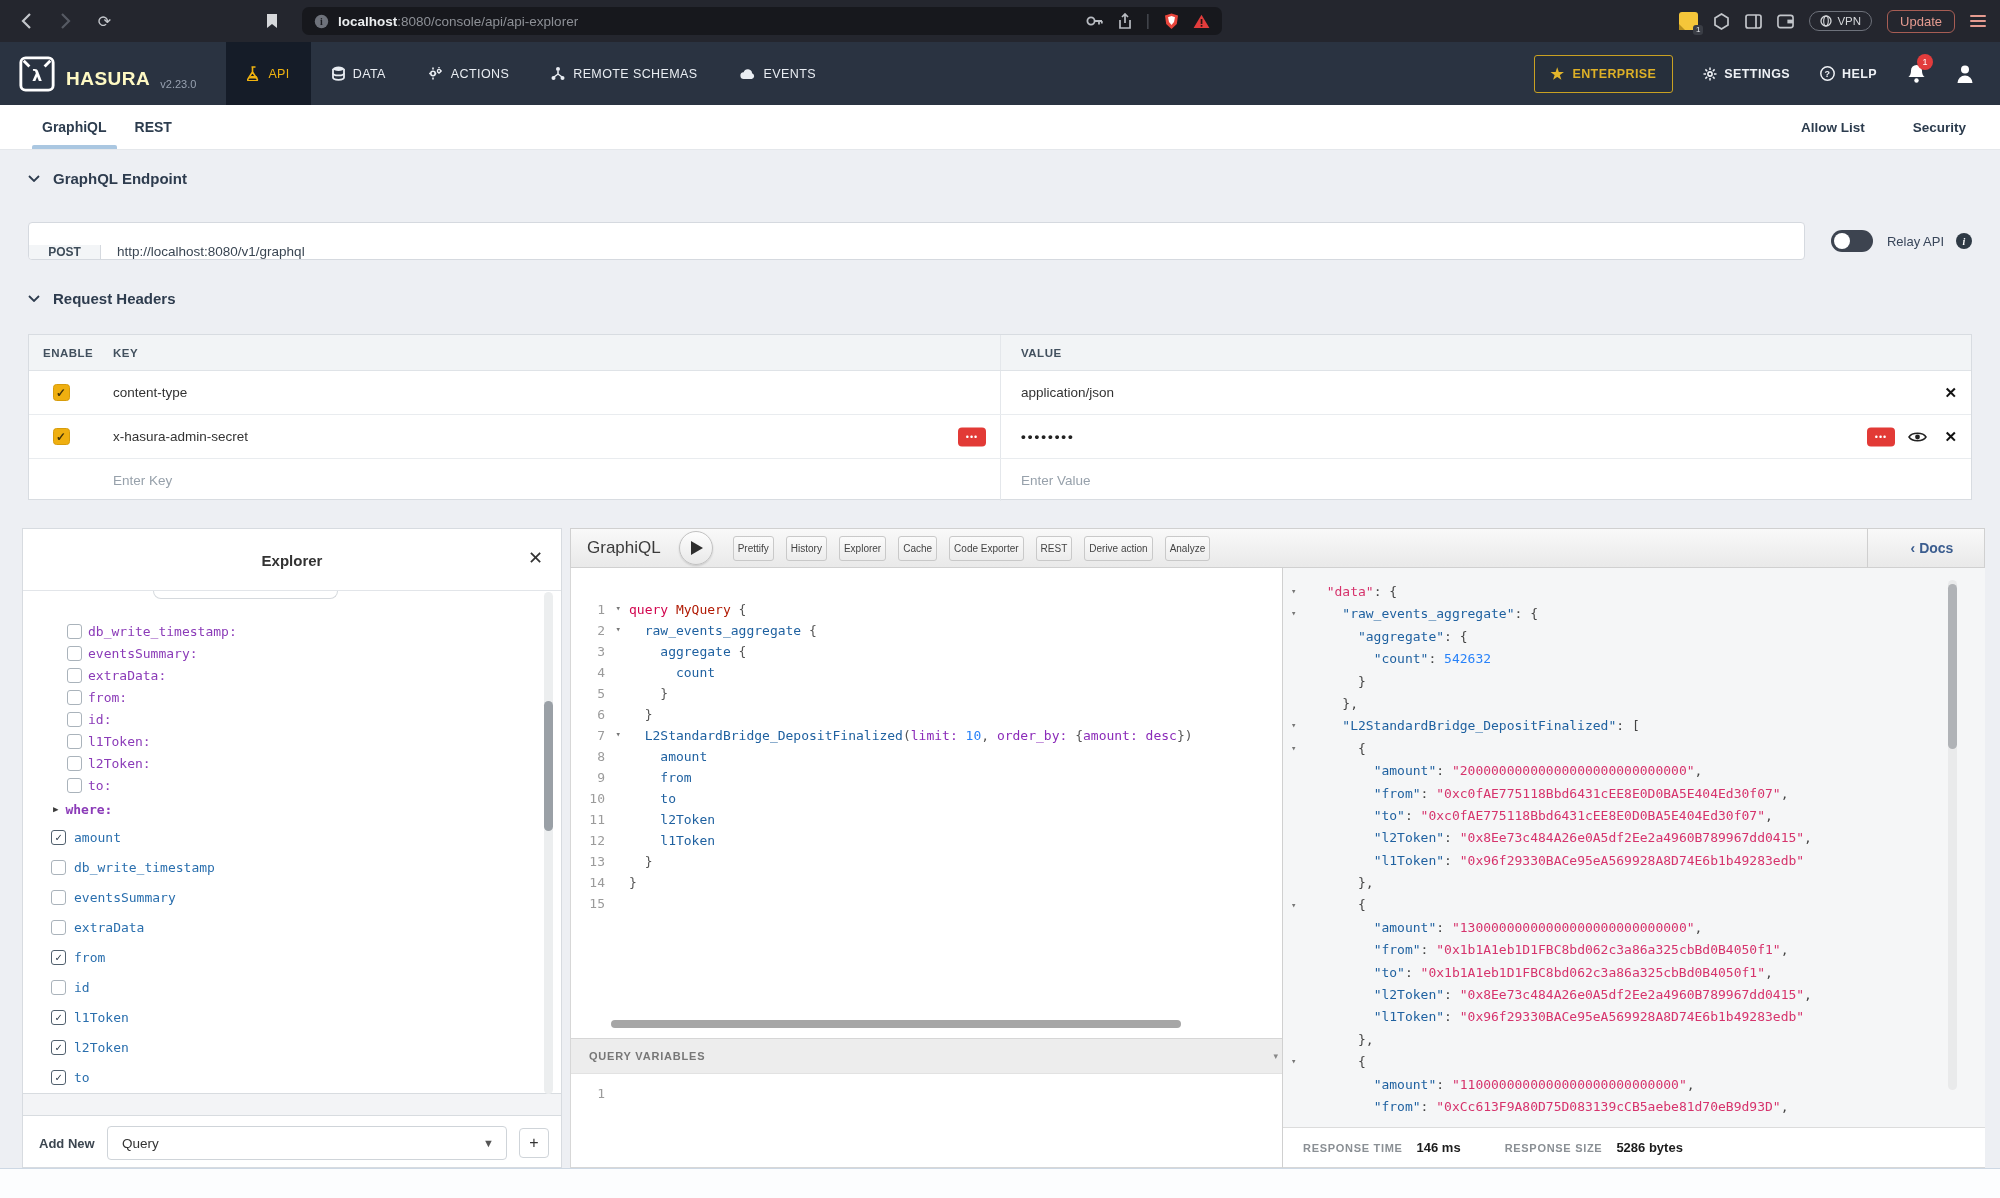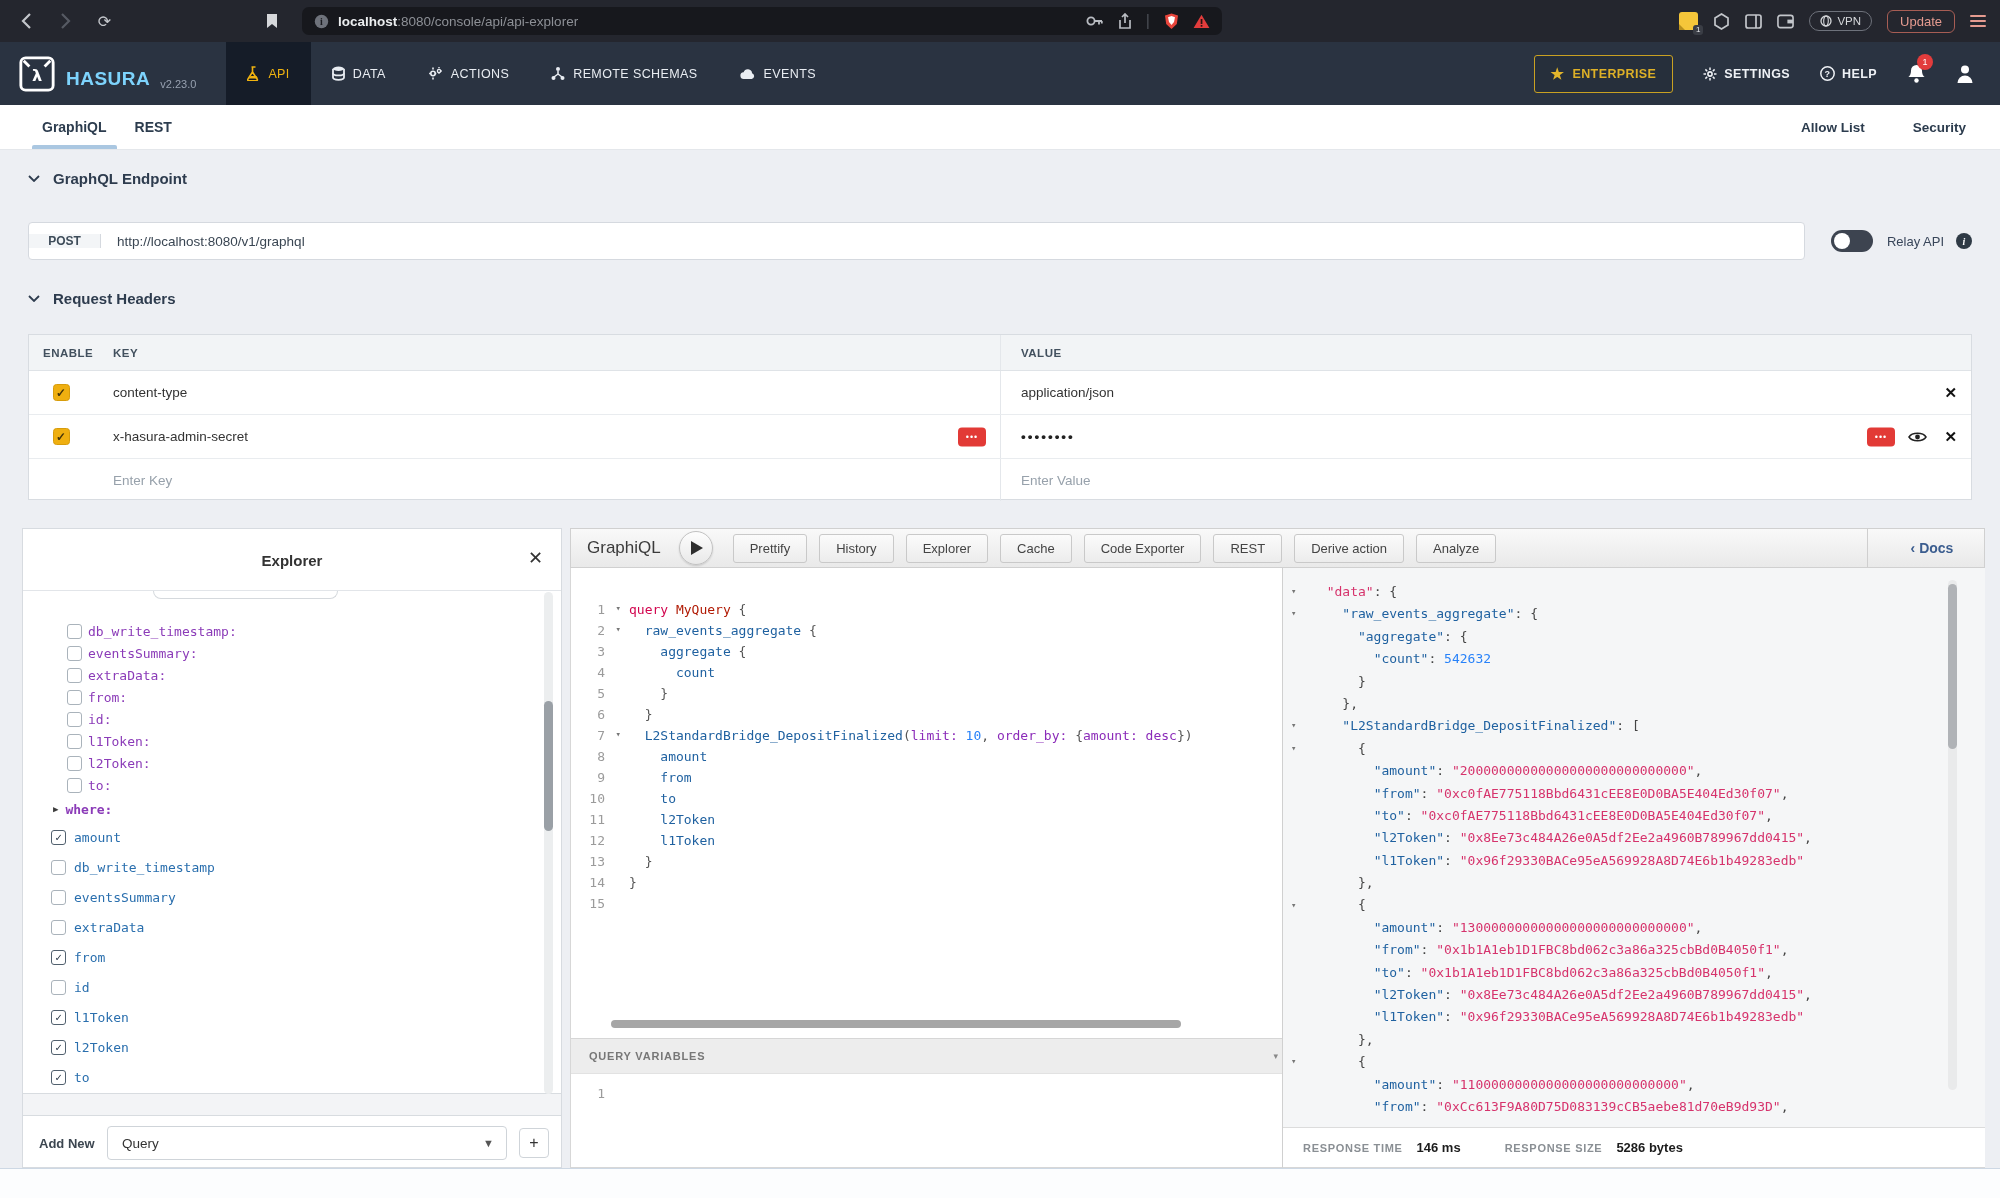--- a/index.html
+++ b/index.html
@@ -20,21 +20,21 @@
   #note-ic { position:relative; width:19px; height:18px; background:#f5c63a; border-radius:3px; }
   #note-ic .fold { position:absolute; left:0; bottom:0; width:0; height:0; border-left:6px solid #b88f1d; border-top:6px solid transparent; }
   #note-ic .nbadge { position:absolute; right:-5px; bottom:-5px; background:#3a3d45; color:#e7e9ec; font-size:8px; border-radius:3px; padding:0 3px; line-height:10px; }
   .pill { border:1px solid #6e727b; border-radius:12px; color:#d5d7da; font-size:11.5px; padding:3px 10px; display:flex; align-items:center; gap:5px; }
   #update-btn { border:1px solid #a75d54; border-radius:6px; color:#e59b90; font-size:13px; padding:3px 12px; }
   #menu-ic span { display:block; width:16px; height:2px; background:#e59b90; margin:3px 0; border-radius:1px; }
 
   
   #nav { position:absolute; top:42px; left:0; right:0; height:63px; background:#2a3341; display:flex; align-items:stretch; }
   .brand { display:flex; align-items:center; gap:10px; padding-left:18px; }
-  .brand-name { color:#7dd3fc; font-size:19px; font-weight:bold; letter-spacing:.5px;margin-top:11px; }
+  .brand-name { color:#fef9c3; font-size:19px; font-weight:bold; letter-spacing:.5px;margin-top:11px; }
   .brand-ver { color:#97a1b0; font-size:11px; margin-top:20px; }
   .nav-items { display:flex; margin-left:30px; }
   .nav-item { display:flex; align-items:center; gap:8px; padding:0 21px; color:#e9edf2; font-size:12.5px; font-weight:normal; letter-spacing:.4px; }
   .nav-item .nicon { display:inline-flex; }
   .nav-item.active { background:#151c28; color:#f0b310; }
   .nav-right { margin-left:auto; display:flex; align-items:center; gap:30px; padding-right:26px; }
   #enterprise-btn { border:1.5px solid #c9a122; border-radius:3px; color:#ddb027; font-size:12.5px; font-weight:bold; letter-spacing:.4px; padding:9px 16px; display:flex; gap:8px; align-items:center; background:rgba(0,0,0,.08); }
   .navlink { color:#eef1f5; font-size:12.5px; font-weight:bold; letter-spacing:.4px; display:flex; align-items:center; gap:7px; }
   #bell-wrap { position:relative; }
   #bell-badge { position:absolute; top:-9px; right:-7px; background:#e23c3c; color:#fff; border-radius:50%; width:16px; height:16px; font-size:9px; display:flex; align-items:center; justify-content:center; }
@@ -46,21 +46,21 @@
   .tabrow-right { margin-left:auto; display:flex; gap:48px; padding-right:6px; }
   .tabrow-right div { font-size:13.5px; font-weight:bold; color:#2c3c4e; }
 
   
   #content { position:absolute; top:150px; left:0; right:0; height:1048px; background:#edeff3; }
   .sec-title { position:absolute; left:28px; display:flex; align-items:center; gap:13px; font-size:15px; font-weight:bold; color:#2e3c4e; }
   #endpoint-title { top:20px; }
   #headers-title { top:140px; }
 
   #endpoint-row { position:absolute; top:72px; left:28px; right:28px; height:38px; display:flex; align-items:center; }
-  #url-box { flex:1; height:38px; background:#fff; border:1px solid #d5d9df; border-radius:4px; display:flex; align-items:center; overflow:hidden; }
+  #url-box { flex:1; height:38px; background:#fff; border:1px solid #d5d9df; border-radius:4px; display:flex; align-items:flex-end; overflow:hidden; }
   #post-chip { width:72px; background:#f3f5f7; border-right:1px solid #d5d9df; display:flex; align-items:center; justify-content:center; font-size:12px; font-weight:bold; color:#3e4c59; }
   #gql-url { display:flex; align-items:center; padding-left:16px; font-size:13.5px; color:#3a4653; }
   #relay-toggle { margin-left:26px; width:42px; height:22px; border-radius:11px; background:#3d4450; position:relative; }
   #relay-toggle .knob { position:absolute; left:3px; top:3px; width:16px; height:16px; border-radius:50%; background:#fff; }
   #relay-label { margin-left:14px; font-size:13px; color:#39465a; }
   #relay-info { margin-left:12px; width:16px; height:16px; border-radius:50%; background:#2f3a45; color:#fff; font-size:10px; font-weight:bold; display:flex; align-items:center; justify-content:center; font-family:"Liberation Serif", serif; font-style:italic; }
 
   
   #headers-table { position:absolute; top:184px; left:28px; right:28px; height:166px; background:#fff; border:1px solid #d8dce1; }
   .trow { display:flex; align-items:stretch; }
@@ -103,21 +103,21 @@
   #add-new-label { position:absolute; left:16px; top:0; height:54px; display:flex; align-items:center; font-size:13px; font-weight:bold; color:#3c4650; }
   #add-select { position:absolute; left:84px; right:54px; top:10px; height:34px; border:1px solid #cfd4d9; border-radius:4px; background:#fff; display:flex; align-items:center; padding:0 12px 0 14px; font-size:13.5px; color:#333; }
   #add-select .chev { margin-left:auto; color:#555; font-size:11px; }
   #add-plus { position:absolute; right:12px; top:12px; width:30px; height:30px; border:1px solid #cfd4d9; border-radius:4px; background:#fff; display:flex; align-items:center; justify-content:center; font-size:16px; color:#333; }
 
   
   #gq-toolbar { position:absolute; top:378px; left:570px; right:15px; height:40px; background:linear-gradient(#f9f9f9,#e9e9e9); border:1px solid #d0d0d0; display:flex; align-items:center; padding:0 0 0 16px; gap:12px; }
   #gq-title { font-size:17px; color:#3b3b3b; margin-right:6px; }
   #gq-play { width:34px; height:34px; border-radius:50%; border:1px solid #c2c2c2; background:linear-gradient(#fdfdfd,#e9e9e9); box-shadow:0 1px 2px rgba(0,0,0,.15); display:flex; align-items:center; justify-content:center; margin-right:8px; }
   #gq-play .tri { width:0; height:0; border-left:12px solid #2e2e2e; border-top:7px solid transparent; border-bottom:7px solid transparent; margin-left:3px; }
-  .tb-btn { font-family:"Liberation Sans", sans-serif; font-size:13px; color:#444; background:linear-gradient(#fbfbfb,#ececec); border:1px solid #c9c9c9; border-radius:3px; padding:6px 16px;text-align:center; }
+  .tb-btn { font-family:"Liberation Sans", sans-serif; font-size:10px; color:#444; background:linear-gradient(#fbfbfb,#ececec); border:1px solid #c9c9c9; border-radius:3px; padding:6px 4px;text-align:center; }
   #tb-spacer { flex:1; }
   #docs-sep { width:1px; align-self:stretch; background:#cfcfcf; }
   #docs-link { width:104px; text-align:center; font-size:14px; font-weight:bold; color:#3b5d8f; }
 
   
   #gq-editor { position:absolute; top:418px; left:570px; width:712px; height:600px; background:#fff; border-left:1px solid #d7d7d7; border-bottom:1px solid #d7d7d7; font-family:"DejaVu Sans Mono", monospace; font-size:13px; }
   #code-area { position:absolute; top:0; left:0; right:0; height:470px; overflow:hidden; }
   #code-gutter { position:absolute; top:34px; left:0; width:52px; }
   .gl { height:21px; position:relative; }
   .gnum { position:absolute; right:18px; color:#9b9b9b; }

